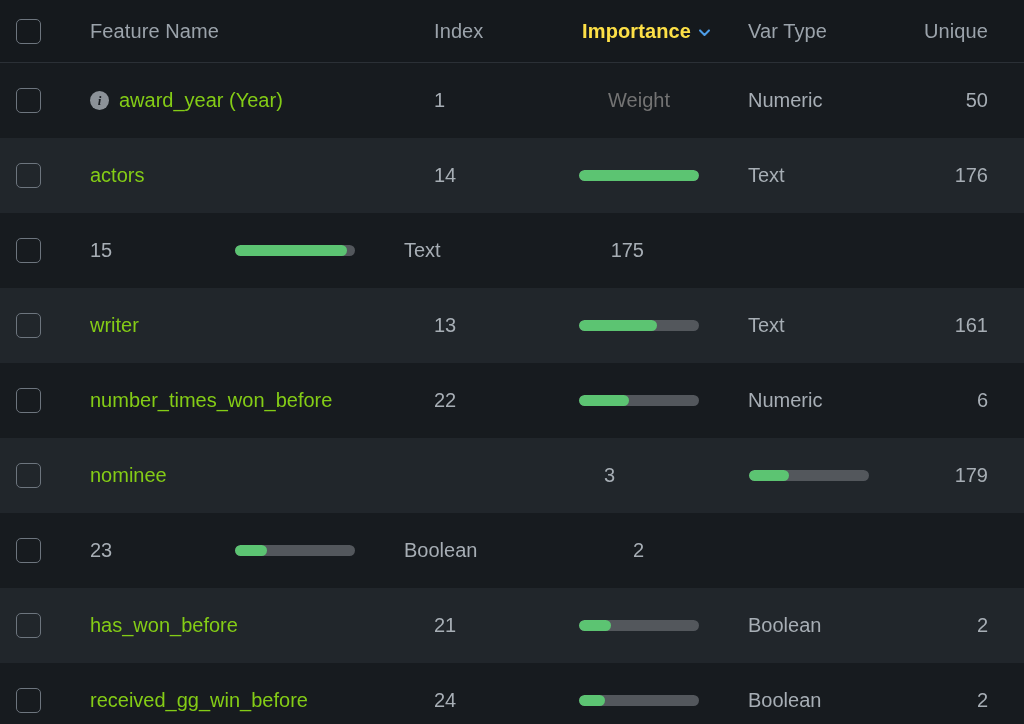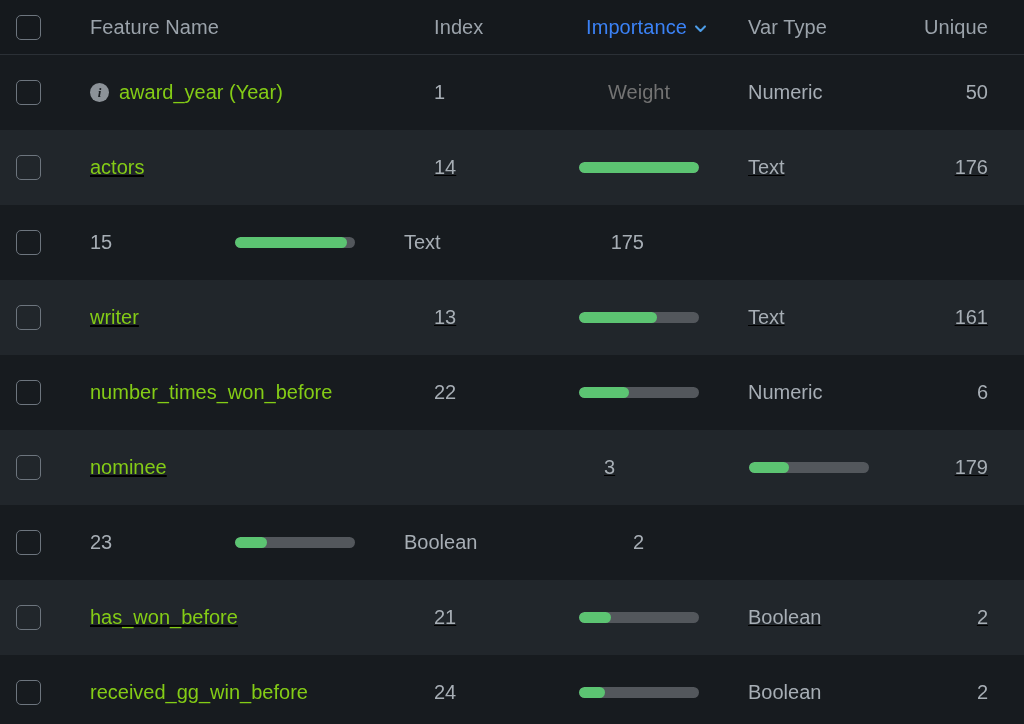--- a/index.html
+++ b/index.html
@@ -17,21 +17,21 @@
 
   .feature-table {
     width: 1024px;
     height: 724px;
     position: relative;
     background: #15191d;
   }
 
   
   .table-header {
-    height: 55px;
+    height: 63px;
     background: #15191d;
     display: flex;
     align-items: center;
     box-sizing: border-box;
     border-bottom: 1px solid #2b3036;
   }
 
   .col-check {
     width: 90px;
     flex: 0 0 90px;
@@ -74,22 +74,22 @@
     box-sizing: border-box;
   }
 
   .hdr-text {
     color: #9ba3ab;
     font-size: 20px;
     letter-spacing: 0.1px;
     white-space: nowrap;
   }
   .hdr-text.sorted {
-    color: #3b82f6;
-    font-weight: 400;
+    color: #fde047;
+    font-weight: 700;
     margin-left: 15px;
   }
   .sort-wrap {
     display: inline-flex;
     align-items: center;
     gap: 7px;
     cursor: pointer;
   }
   .chevron-down {
     display: inline-block;
@@ -115,21 +115,21 @@
   
   .rows { position: relative; }
 
   .row {
     height: 75px;
     display: flex;
     align-items: center;
     box-sizing: border-box;
   }
   .row.dark  { background: #171b1f; }
-  .row.light { background: #21262b; text-decoration: underline; }
+  .row.light { background: #21262b; }
 
   .name-cell {
     display: flex;
     align-items: center;
     gap: 0;
   }
   .info-icon {
     width: 19px;
     height: 19px;
     border-radius: 50%;

